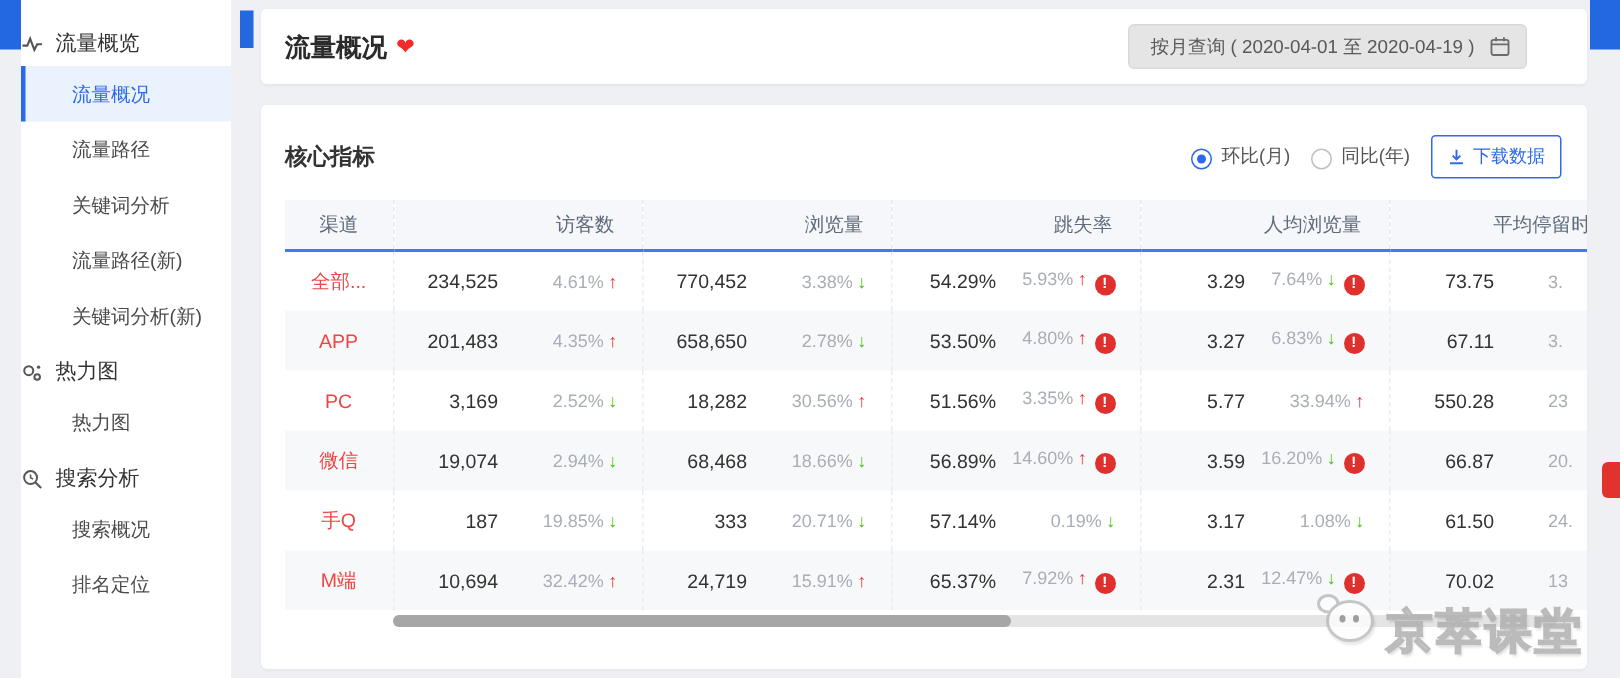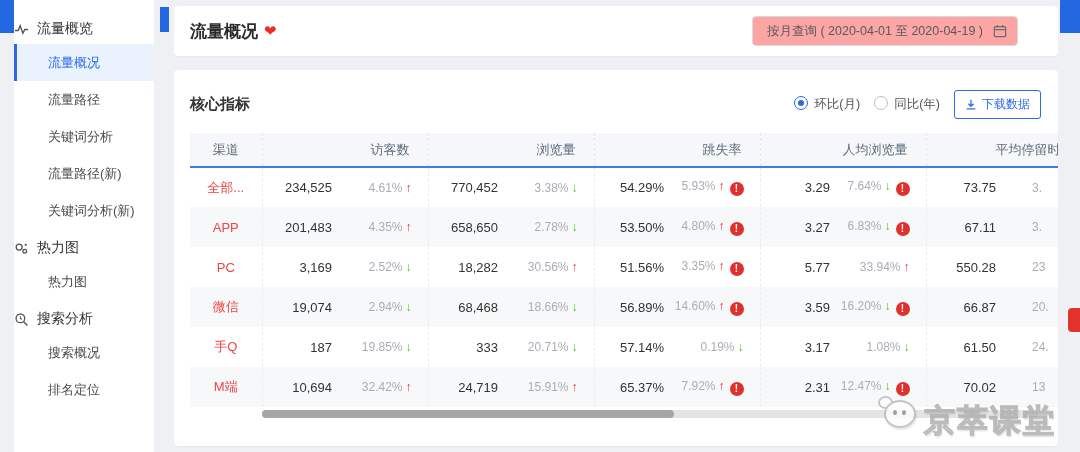--- a/index.html
+++ b/index.html
@@ -32,32 +32,32 @@
 
   
   .header-card { position:absolute; left:174px; top:6px; width:884px; height:50px;
     background:#fff; border-radius:4px; box-shadow:0 1px 2px rgba(0,0,0,.04);
     display:flex; align-items:center; }
   .page-title { font-size:17px; font-weight:700; color:#2b2b2b; margin-left:16px; }
   .heart { color:#f12a2a; font-size:15px; margin-left:6px; }
   .date-box { position:absolute; right:40px; top:10px; height:30px;
     border:1px solid #d9d9d9; border-radius:4px; display:flex; align-items:center;
     padding:0 10px 0 14px; gap:10px; font-size:12.5px; color:#595959; cursor:pointer;
-    background:#fca5a5; }
+    background:#e5e5e5; }
 
   
   .main-card { position:absolute; left:174px; top:70px; width:884px; height:376px;
     background:#fff; border-radius:4px; overflow:hidden;
     box-shadow:0 1px 2px rgba(0,0,0,.04); }
   .panel-head { display:flex; align-items:center; justify-content:space-between;
     padding:20px 17px 0 16px; }
   .panel-title { font-size:15px; font-weight:700; color:#333; }
   .controls { display:flex; align-items:center; gap:14px; }
   .radio-row { display:flex; align-items:center; gap:14px; font-size:12.5px; color:#555; }
-  .radio-opt { display:flex; align-items:flex-start; gap:6px; cursor:pointer; }
+  .radio-opt { display:flex; align-items:flex-end; gap:6px; cursor:pointer; }
   .radio-dot { width:14px; height:14px; border-radius:50%; border:1px solid #bfbfbf;
     background:#fff; position:relative; }
   .radio-opt.on .radio-dot { border-color:#2a6ae9; }
   .radio-opt.on .radio-dot::after { content:""; position:absolute; left:3px; top:3px;
     width:6px; height:6px; border-radius:50%; background:#2a6ae9; }
   .dl-btn { display:flex; align-items:center; gap:5px; border:1px solid #2f6be4;
     color:#2f6be4; font-size:12px; padding:5px 10px; border-radius:3px;
     background:#fff; cursor:pointer; }
 
   

